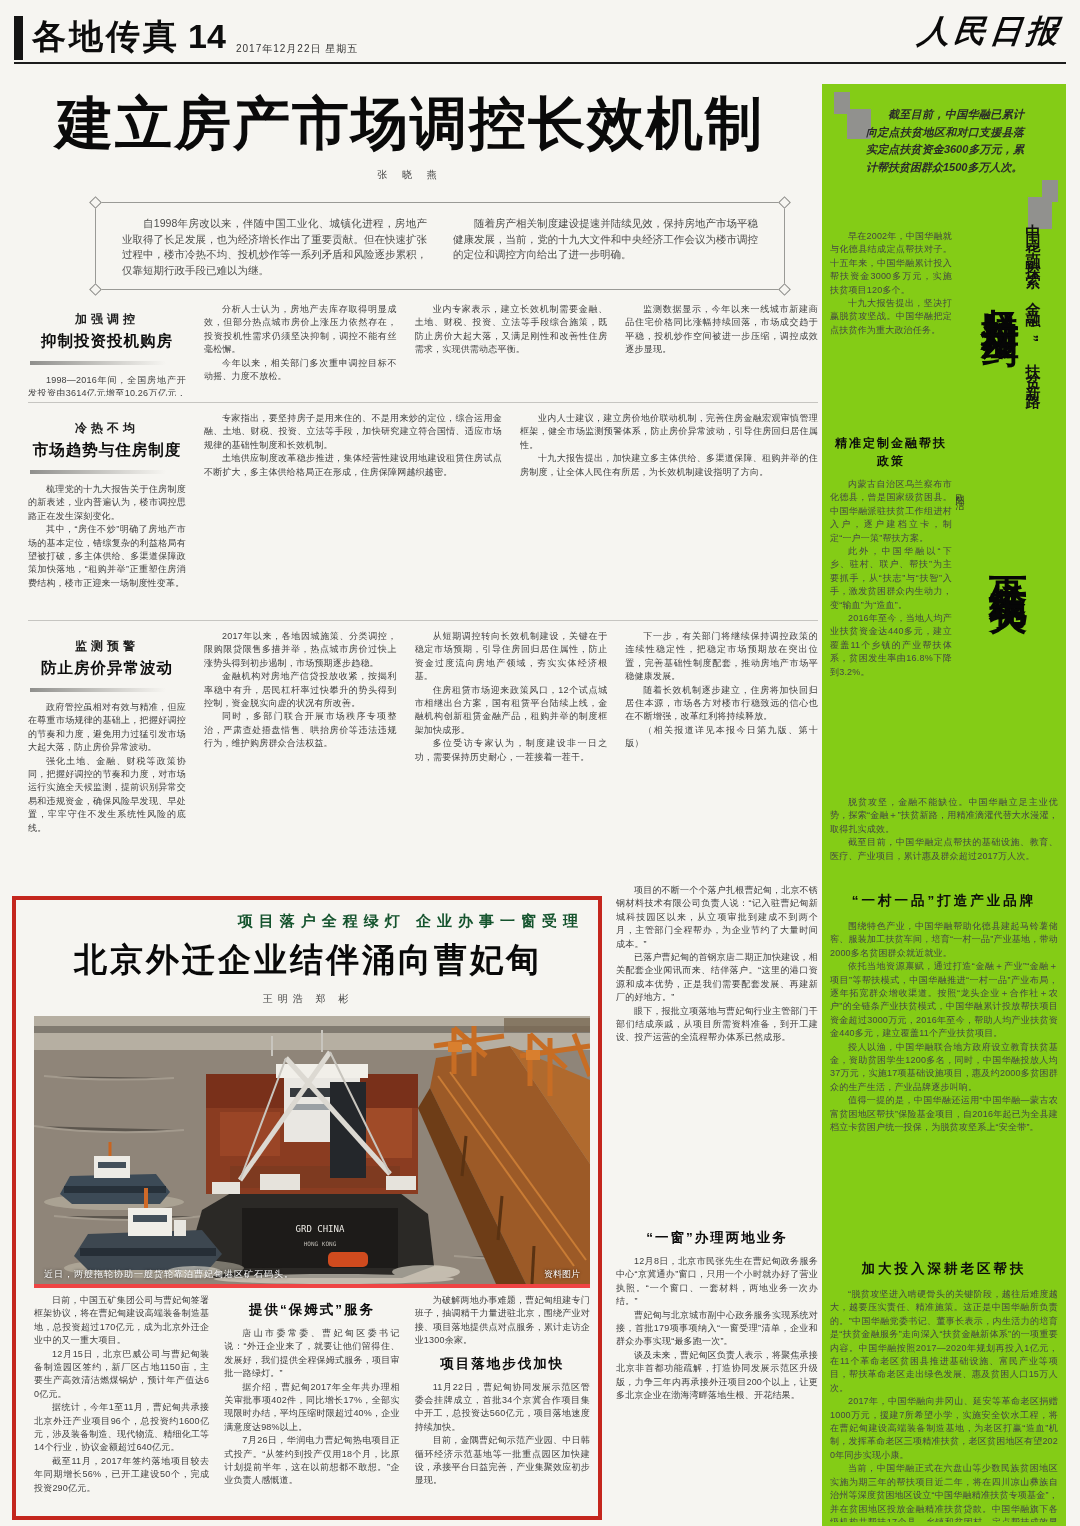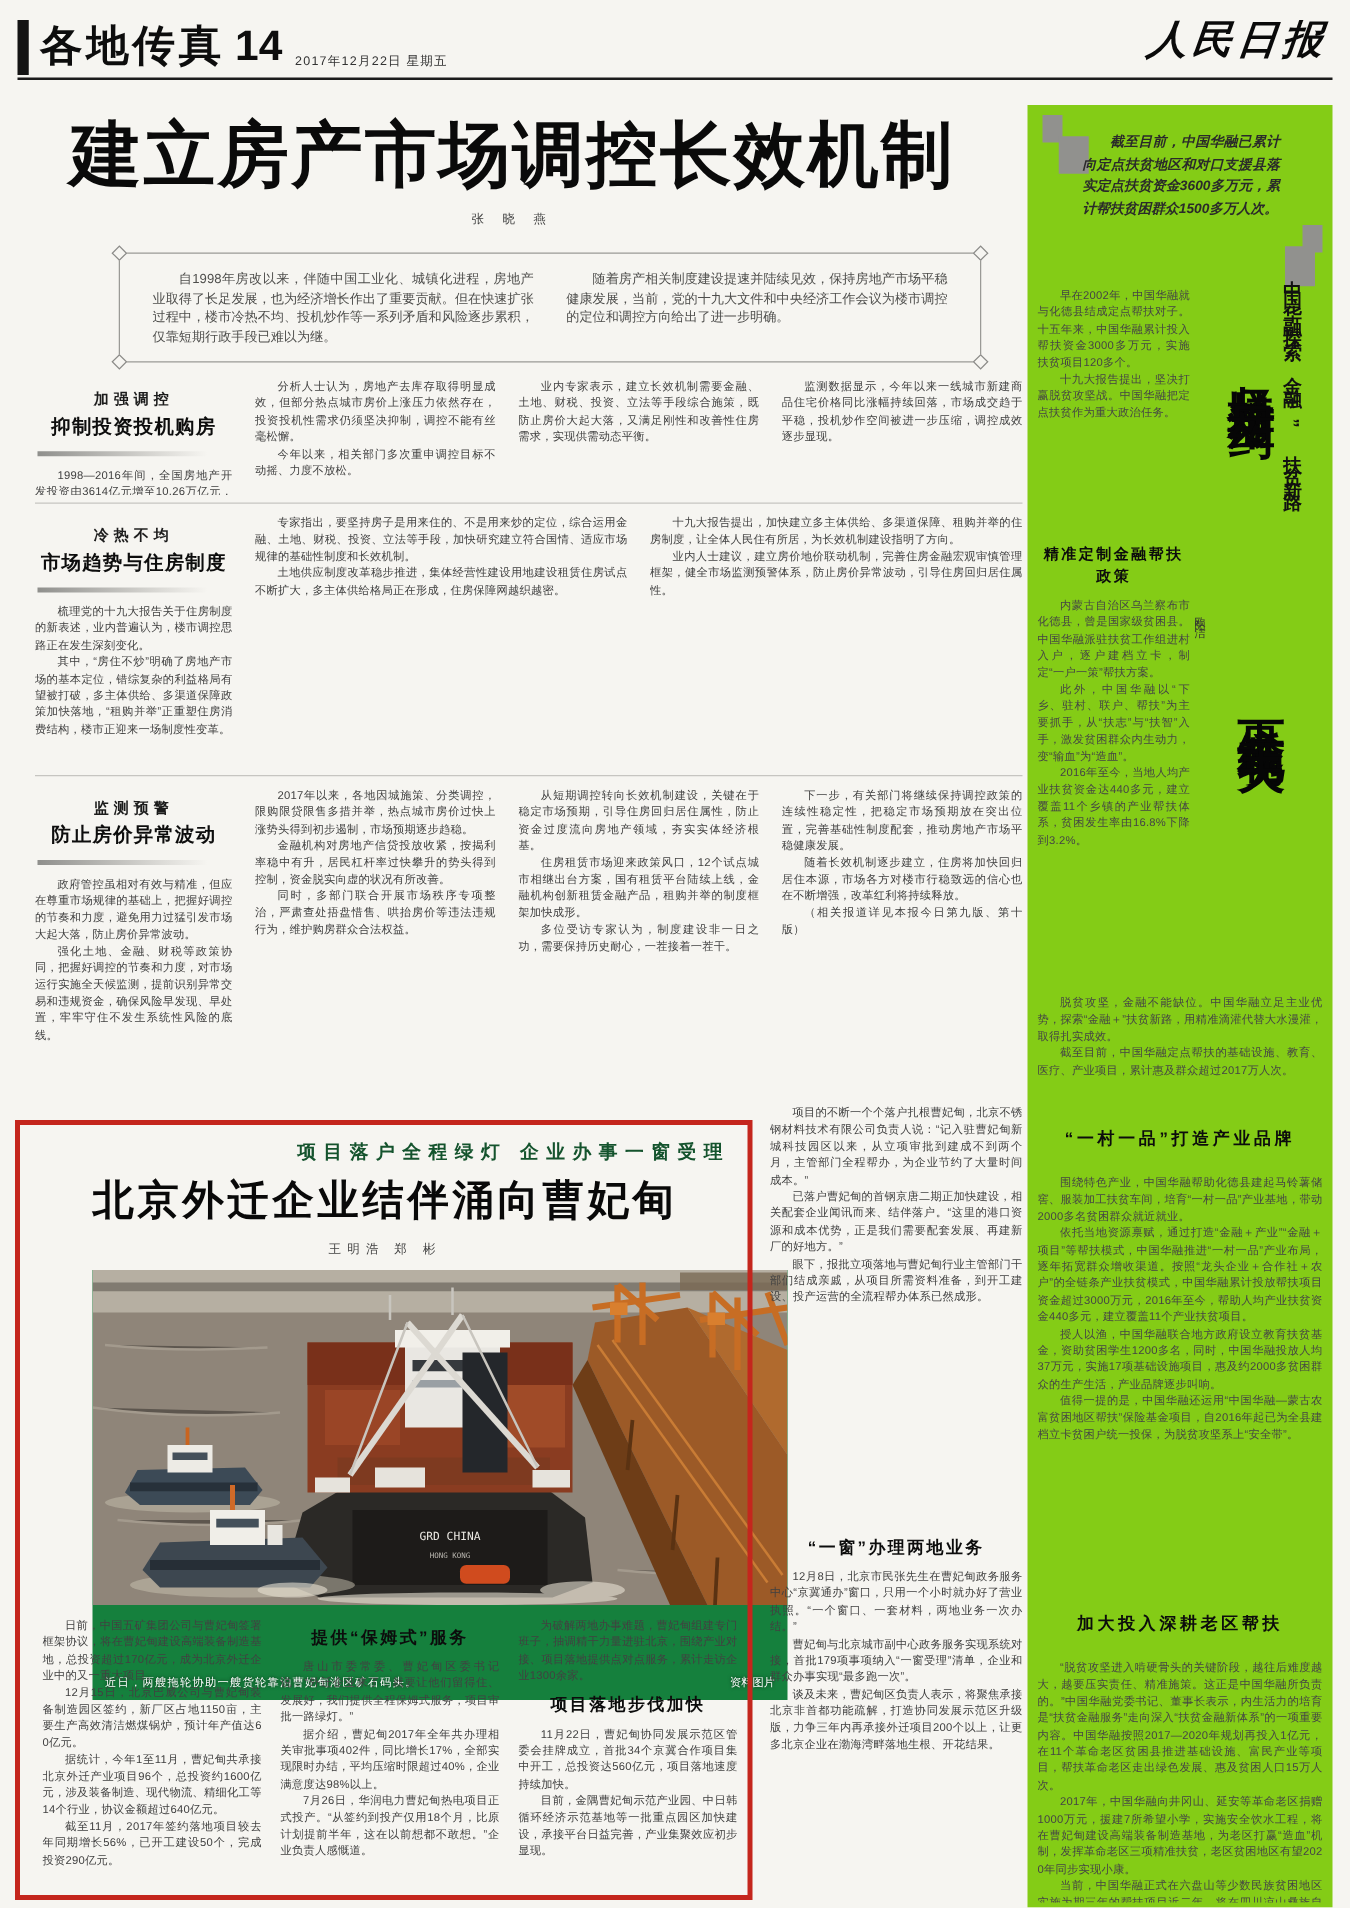--- a/index.html
+++ b/index.html
@@ -32,21 +32,21 @@
   .sec-title  { text-align:center; font-size:15.5px; font-weight:900; letter-spacing:1px; color:#0d0d0d; margin-top:3px; }
   .sec-rule   { height:4px; width:86%; margin:9px 0 9px 2px; background:linear-gradient(to right,#8f8f8c,#d9d8d4 70%,rgba(217,216,212,0)); }
   .sim p { font-size:9px; line-height:13.4px; color:#414141; text-align:justify; text-indent:2em; letter-spacing:.2px; word-break:break-all; }
 
   
   .cfd { position:absolute; left:12px; top:880px; width:806px; height:644px; }
   .red-box { position:absolute; left:0; top:16px; width:590px; height:624px; border:4px solid #c4261d; z-index:8; pointer-events:none; }
   .cfd-kicker   { position:absolute; left:20px; top:32px;  width:552px; text-align:right; font-size:15px; font-weight:700; letter-spacing:6px; color:#14532d; }
   .cfd-headline { position:absolute; left:20px; top:58px;  width:552px; text-align:center; font-size:33px; font-weight:900; letter-spacing:3px; color:#090909; white-space:nowrap; }
   .cfd-byline   { position:absolute; left:20px; top:112px; width:552px; text-align:center; font-size:10px; letter-spacing:5px; color:#444; }
-  .cfd-photo { position:absolute; left:22px; top:136px; width:556px; height:344px; overflow:hidden; background:#15803d;margin-left:40px; }
+  .cfd-photo { position:absolute; left:22px; top:136px; width:556px; height:272px; overflow:hidden; background:#ef4444; }
   .cfd-photo svg { display:block; }
   .ph-caption { position:absolute; left:10px; bottom:7px; font-size:9px; color:#fff; letter-spacing:1px; text-shadow:0 0 3px rgba(0,0,0,.8); }
   .ph-credit  { position:absolute; right:10px; bottom:7px; font-size:9px; color:#fff; text-shadow:0 0 3px rgba(0,0,0,.8); }
   .cfd-cols { position:absolute; left:22px; top:414px; width:556px; height:212px; display:flex; gap:15px; }
   .cfd-cols .cc { flex:1; overflow:hidden; }
   .sub { text-align:center; font-size:13.5px; font-weight:900; letter-spacing:2px; color:#0c0c0c; margin:7px 0 8px; }
   .cfd-col4 { position:absolute; left:604px; top:4px; width:202px; height:636px; overflow:hidden; }
   .clip { overflow:hidden; }
 
   
@@ -54,21 +54,21 @@
   .qd { position:absolute; }
   .qd i { position:absolute; background:#91918e; display:block; }
   .hr-quote { position:absolute; left:44px; top:22px; width:158px; font-size:11px; font-style:italic; font-weight:600; line-height:17.5px; color:#2a2a2a; text-align:justify; text-indent:2em; word-break:break-all; }
   .hr-kicker { position:absolute; left:201px; top:128px; height:360px; writing-mode:vertical-rl; font-size:15px; font-weight:700; letter-spacing:10px; color:#111; }
   .hr-h1 { position:absolute; left:152px; top:194px; writing-mode:vertical-rl; font-size:38px; font-weight:900; letter-spacing:4px; color:#060606; }
   .hr-h2 { position:absolute; left:160px; top:462px; writing-mode:vertical-rl; font-size:38px; font-weight:900; letter-spacing:4px; color:#060606; }
   .hr-byline { position:absolute; left:131px; top:402px; writing-mode:vertical-rl; font-size:9px; letter-spacing:4px; color:#333; }
   .hr-leftcol { position:absolute; left:8px; top:146px; width:122px; }
   .hr-sub-left { font-size:12px; font-weight:900; letter-spacing:2px; line-height:18px; color:#0c0c0c; margin:8px 0; text-align:center; }
   .hr-fw { position:absolute; left:8px; top:712px; width:228px; height:726px; overflow:hidden; }
-  .hr-sub { text-align:center; font-size:13.5px; font-weight:900; letter-spacing:3px; color:#0c0c0c; margin:20px 0; }
+  .hr-sub { text-align:center; font-size:13.5px; font-weight:900; letter-spacing:3px; color:#0c0c0c; margin:10px 0; }
   .hr-panel .sim p { color:#454545; }
 </style>
 </head>
 <body>
 
 <div class="hdr-bar"></div>
 <div class="hdr-title"><span>各地传真</span><span class="hdr-no">14</span></div>
 <div class="hdr-date">2017年12月22日  星期五</div>
 <div class="masthead">人民日报</div>
 <div class="hdr-rule"></div>
@@ -114,22 +114,22 @@
       <div class="sim">
           <p>梳理党的十九大报告关于住房制度的新表述，业内普遍认为，楼市调控思路正在发生深刻变化。</p>
           <p>其中，“房住不炒”明确了房地产市场的基本定位，错综复杂的利益格局有望被打破，多主体供给、多渠道保障政策加快落地，“租购并举”正重塑住房消费结构，楼市正迎来一场制度性变革。</p>
         </div>
     </div>
     <div class="bc sim">
         <p>专家指出，要坚持房子是用来住的、不是用来炒的定位，综合运用金融、土地、财税、投资、立法等手段，加快研究建立符合国情、适应市场规律的基础性制度和长效机制。</p>
         <p>土地供应制度改革稳步推进，集体经营性建设用地建设租赁住房试点不断扩大，多主体供给格局正在形成，住房保障网越织越密。</p>
       </div>
     <div class="bc sim">
+        <p>业内人士建议，建立房价地价联动机制，完善住房金融宏观审慎管理框架，健全市场监测预警体系，防止房价异常波动，引导住房回归居住属性。</p>
         <p>十九大报告提出，加快建立多主体供给、多渠道保障、租购并举的住房制度，让全体人民住有所居，为长效机制建设指明了方向。</p>
-        <p>业内人士建议，建立房价地价联动机制，完善住房金融宏观审慎管理框架，健全市场监测预警体系，防止房价异常波动，引导住房回归居住属性。</p>
       </div>
   </div>
   <div class="band b3">
     <div class="bc1">
       <div class="sec-kicker">监测预警</div>
       <div class="sec-title">防止房价异常波动</div>
       <div class="sec-rule"></div>
       <div class="sim">
           <p>政府管控虽相对有效与精准，但应在尊重市场规律的基础上，把握好调控的节奏和力度，避免用力过猛引发市场大起大落，防止房价异常波动。</p>
           <p>强化土地、金融、财税等政策协同，把握好调控的节奏和力度，对市场运行实施全天候监测，提前识别异常交易和违规资金，确保风险早发现、早处置，牢牢守住不发生系统性风险的底线。</p>

